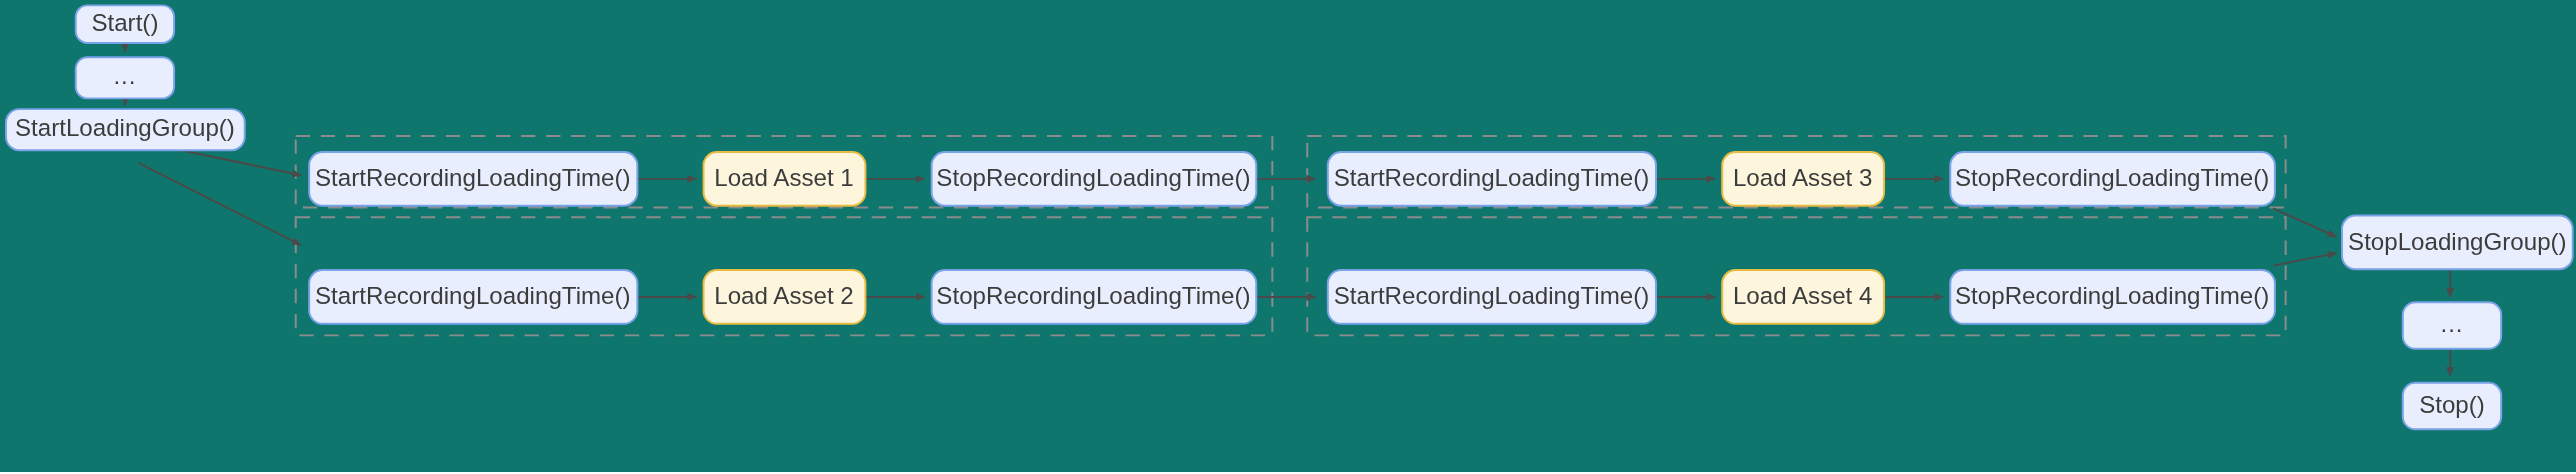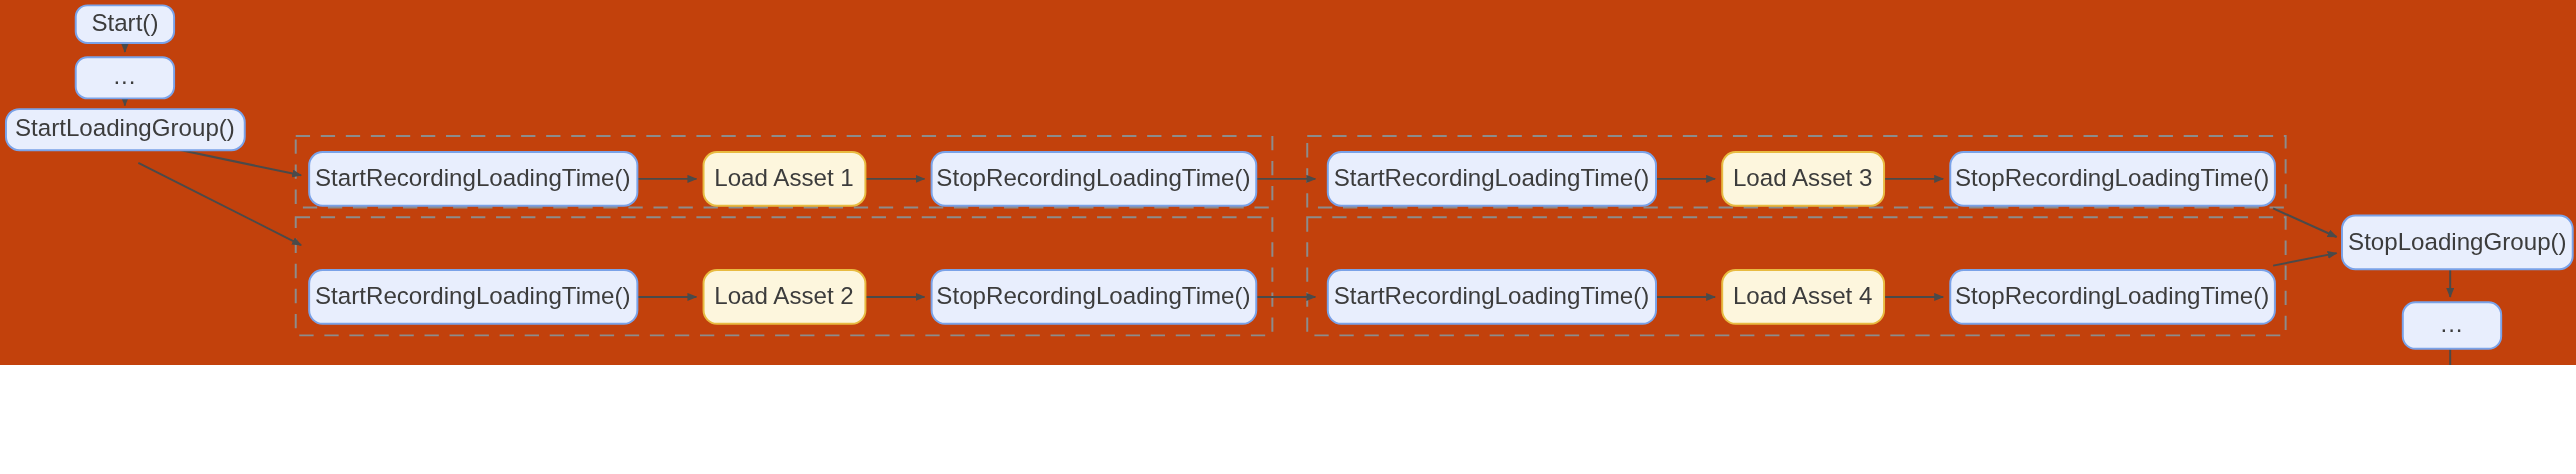--- a/index.html
+++ b/index.html
@@ -7,22 +7,22 @@
     margin: 0;
     padding: 0;
     background: #ffffff;
   }
   body {
     font-family: "Liberation Sans", sans-serif;
   }
   #diagram-root {
     position: relative;
     width: 2576px;
-    height: 365px;
-    background: #c2410c;
+    height: 472px;
+    background: #0f766e;
     overflow: hidden;
   }
   svg.flow-canvas {
     position: absolute;
     left: 0;
     top: 0;
     width: 2576px;
     height: 474px;
     display: block;
   }

